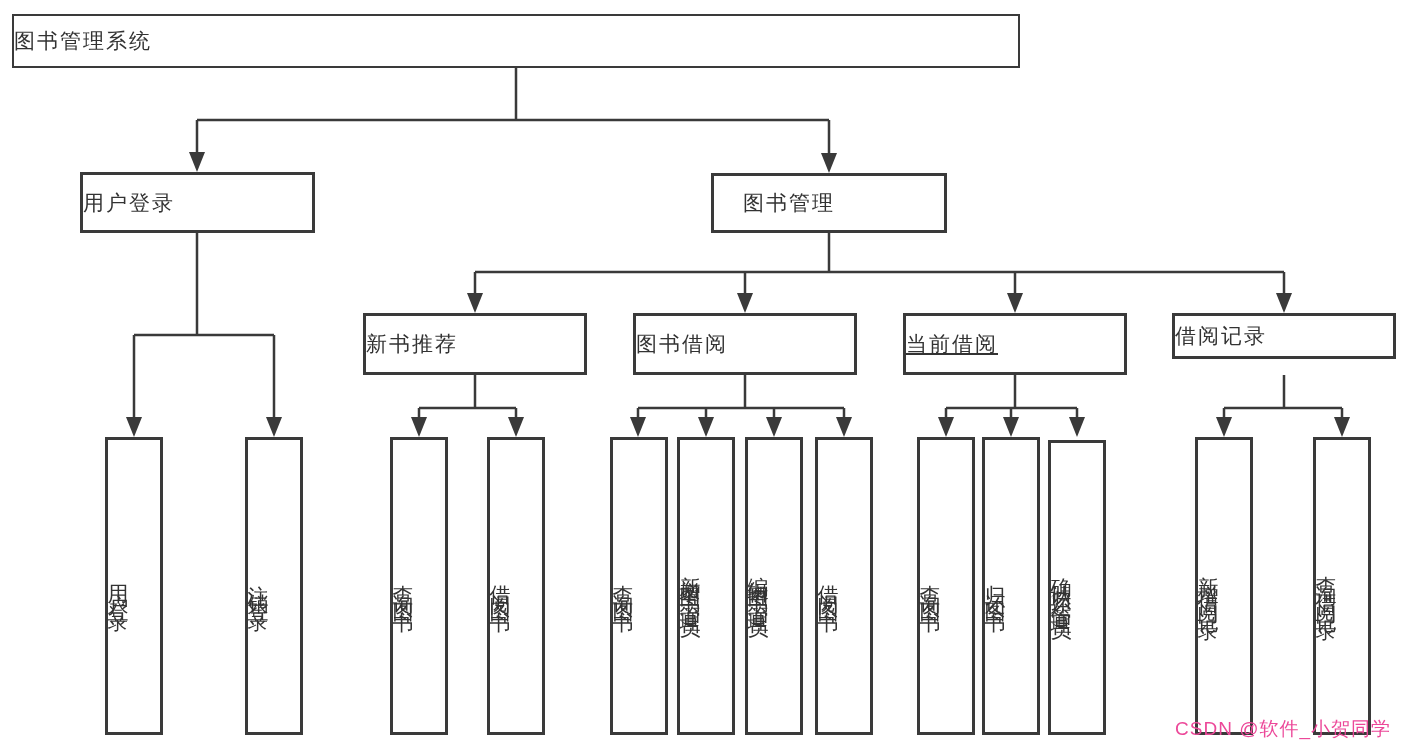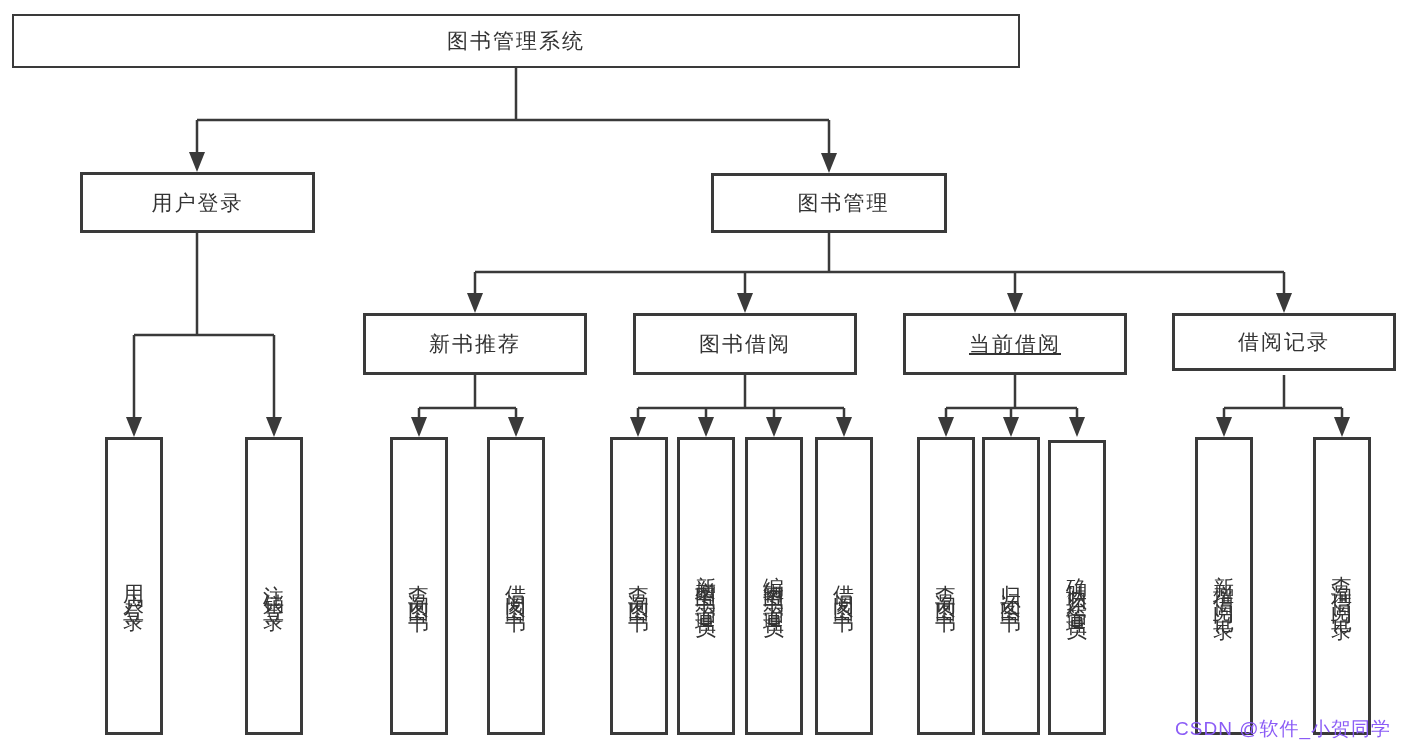--- a/index.html
+++ b/index.html
@@ -17,21 +17,20 @@
     width: 1405px; height: 747px;
     pointer-events: none;
   }
   .box {
     position: absolute;
     background: #ffffff;
     border: 3px solid #3a3a3a;
     box-sizing: border-box;
     display: flex;
     align-items: center;
-    justify-content: center;
     color: #333333;
   }
   .box.root { border-width: 2px; }
   .hlabel {
     font-size: 21px;
     letter-spacing: 2px;
     white-space: nowrap;
   }
   .leaf { width: 58px; height: 298px; }
   .vtext {
@@ -40,21 +39,21 @@
     font-size: 21px;
     letter-spacing: 9px;
     line-height: 1;
     white-space: nowrap;
   }
   .watermark {
     position: absolute;
     right: 14px;
     bottom: 5px;
     font-size: 19px;
-    color: #8b5cf6;
+    color: #ec4899;
     letter-spacing: 1px;
     z-index: 5;
     white-space: nowrap;
   }
 </style>
 </head>
 <body>
 
 <div id="stage">
 
@@ -111,21 +110,21 @@
 
   <div class="box" style="left:363px; top:313px; width:224px; height:62px;">
     <span class="hlabel">新书推荐</span>
   </div>
   <div class="box" style="left:633px; top:313px; width:224px; height:62px;">
     <span class="hlabel">图书借阅</span>
   </div>
   <div class="box" style="left:903px; top:313px; width:224px; height:62px;text-decoration:underline;">
     <span class="hlabel">当前借阅</span>
   </div>
-  <div class="box" style="left:1172px; top:313px; width:224px; height:58px;">
+  <div class="box" style="left:1172px; top:313px; width:224px; height:46px;">
     <span class="hlabel">借阅记录</span>
   </div>
 
   <div class="box leaf" style="left:105px; top:437px;">
     <span class="vtext">用户登录</span>
   </div>
   <div class="box leaf" style="left:245px; top:437px;">
     <span class="vtext">注销登录</span>
   </div>
 

